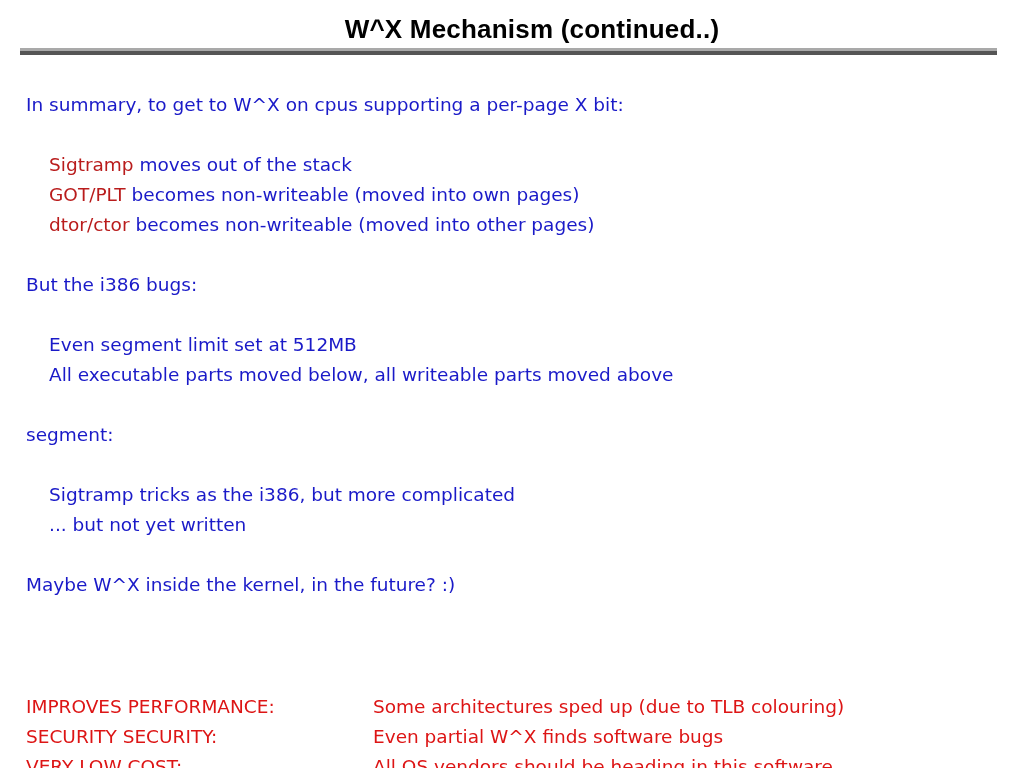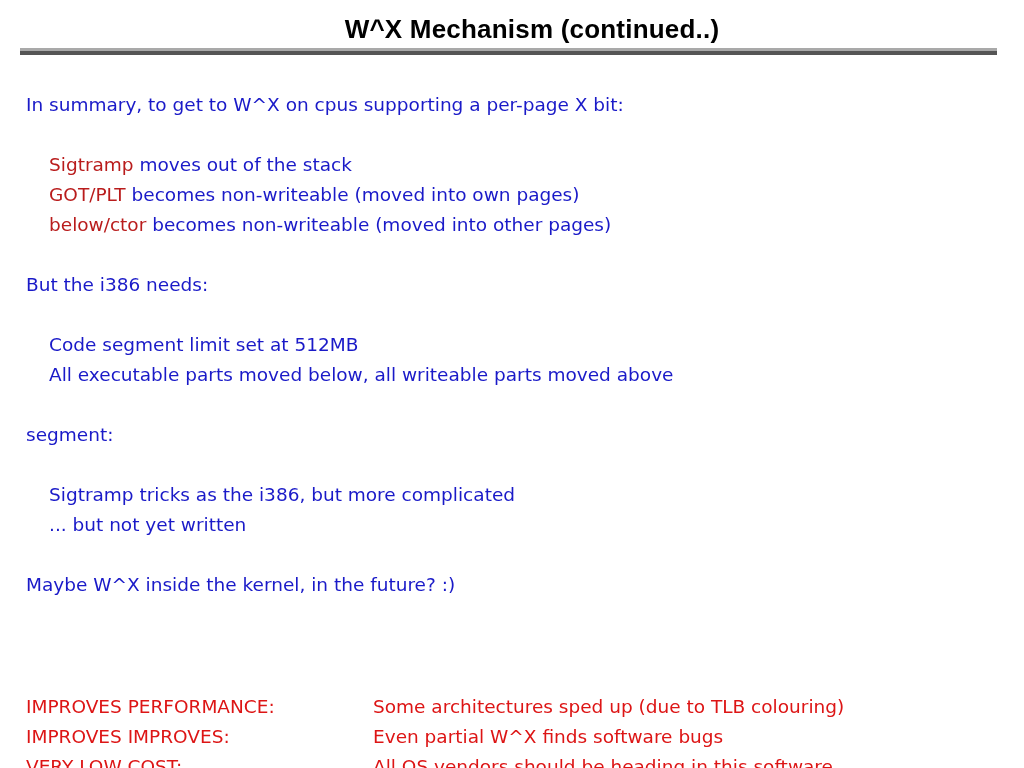--- a/index.html
+++ b/index.html
@@ -119,29 +119,29 @@
 </div>
 
 <div class="body-area">
 
   <div class="line lead">In summary, to get to W^X on cpus supporting a per-page X bit:</div>
 
   <div class="gap"></div>
 
   <div class="line indent"><span class="kw">Sigtramp</span><span> moves out of the stack</span></div>
   <div class="line indent"><span class="kw">GOT/PLT</span><span> becomes non-writeable (moved into own pages)</span></div>
-  <div class="line indent"><span class="kw">below/ctor</span><span> becomes non-writeable (moved into other pages)</span></div>
+  <div class="line indent"><span class="kw">dtor/ctor</span><span> becomes non-writeable (moved into other pages)</span></div>
 
   <div class="gap"></div>
 
-  <div class="line lead">But the i386 needs:</div>
+  <div class="line lead">But the i386 bugs:</div>
 
   <div class="gap"></div>
 
-  <div class="line indent">Code segment limit set at 512MB</div>
+  <div class="line indent">Even segment limit set at 512MB</div>
   <div class="line indent">All executable parts moved below, all writeable parts moved above</div>
 
   <div class="gap"></div>
 
   <div class="line lead">segment:</div>
 
   <div class="gap"></div>
 
   <div class="line indent">Sigtramp tricks as the i386, but more complicated</div>
   <div class="line indent">... but not yet written</div>
@@ -151,20 +151,20 @@
   <div class="line lead">Maybe W^X inside the kernel, in the future? :)</div>
 
 </div>
 
 <div class="benefits">
   <div class="benefit-row">
     <span class="benefit-label">IMPROVES PERFORMANCE:</span>
     <span class="benefit-desc">Some architectures sped up (due to TLB colouring)</span>
   </div>
   <div class="benefit-row">
-    <span class="benefit-label">IMPROVES IMPROVES:</span>
+    <span class="benefit-label">SECURITY SECURITY:</span>
     <span class="benefit-desc">Even partial W^X finds software bugs</span>
   </div>
   <div class="benefit-row">
     <span class="benefit-label">VERY LOW COST:</span>
     <span class="benefit-desc">All OS vendors should be heading in this software</span>
   </div>
 </div>
 
 </body></html>

